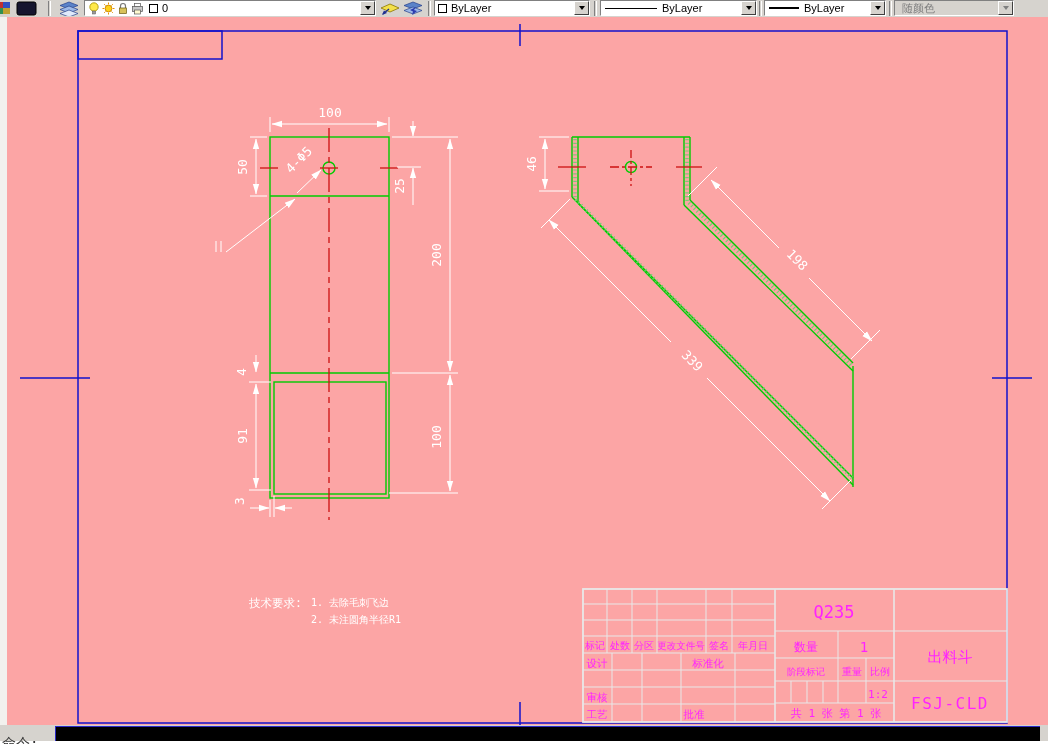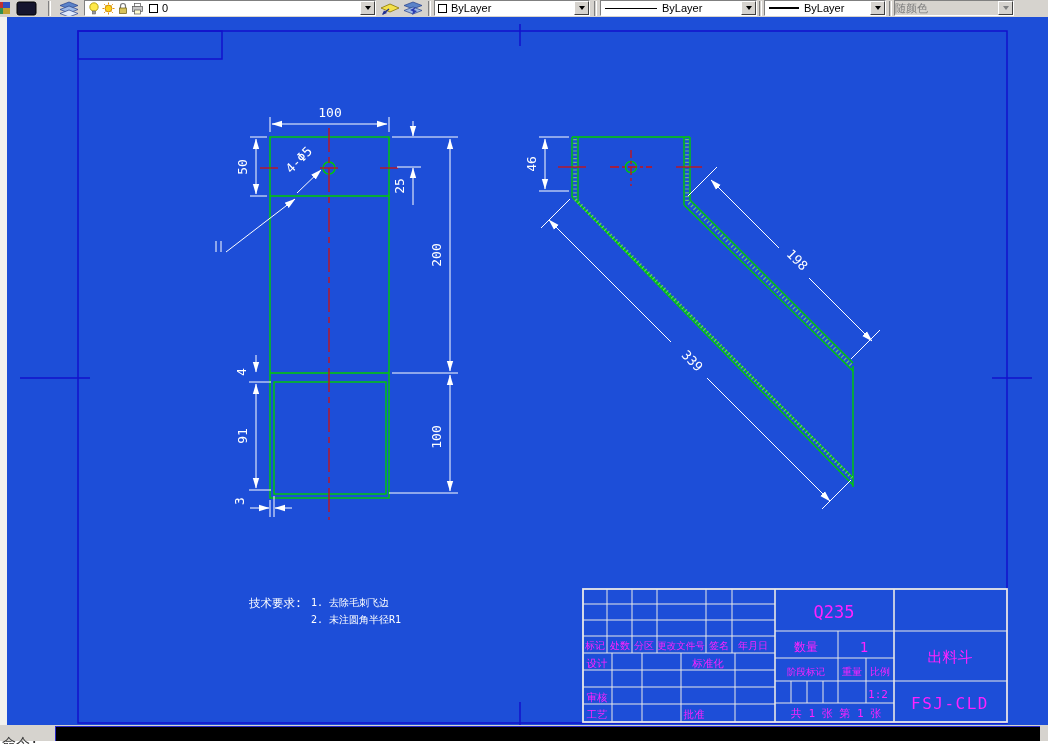--- a/index.html
+++ b/index.html
@@ -22,21 +22,21 @@
               display:flex; align-items:center; justify-content:center; }
   .tri { width:0; height:0; border-left:3px solid transparent; border-right:3px solid transparent;
          border-top:4px solid #000; }
   .combo.disabled .tri { border-top-color:#808080; }
   .swatch { width:9px; height:9px; background:#fff; border:1px solid #000; margin:0 4px 0 3px; flex:none; }
   .ltsample { height:0; border-top:1px solid #000; margin:0 5px 0 4px; flex:none; }
   .lwsample { height:0; border-top:2px solid #000; margin:0 5px 0 4px; flex:none; }
   .miniicon { flex:none; margin-right:2px; }
 
   
-  #canvas { position:absolute; left:0; top:17px; width:1048px; height:708px; background:#1d4ed8; }
+  #canvas { position:absolute; left:0; top:17px; width:1048px; height:708px; background:#fca5a5; }
   #leftstrip { position:absolute; left:0; top:17px; width:7px; height:727px; background:#f2f1ee; }
 
   
   #bottombar { position:absolute; left:0; top:725px; width:1048px; height:19px; background:#d6d3ce; }
   #cmdbox { position:absolute; left:55px; top:1px; width:985px; height:15px; background:#000;
             border-top:1px solid #2a2ac8; border-left:1px solid #2a2ac8; }
   #whitestrip { position:absolute; left:0; top:16px; width:1048px; height:3px; background:#ffffff; }
   #cmdfrag { position:absolute; left:2px; top:10px; font-size:14px; color:#333;
              font-family:"DejaVu Sans Mono", monospace; height:9px; overflow:hidden; }
 
@@ -136,21 +136,21 @@
     <div class="combo" style="left:764px; width:122px">
       <span class="lwsample" style="width:30px"></span>
       <span>ByLayer</span>
       <span class="arrowbtn">
           <span class="tri"></span>
         </span>
     </div>
     <div class="sep" style="left:889px"></div>
 
     <div class="combo disabled" style="left:894px; width:120px">
-      <span style="margin-left:0">随颜色</span>
+      <span style="margin-left:7px">随颜色</span>
       <span class="arrowbtn">
           <span class="tri"></span>
         </span>
     </div>
   </div>
 
   <div id="canvas">
   <svg width="1048" height="708" viewBox="0 17 1048 708">
     <defs>
       <marker id="ar" viewBox="0 0 10 10" refX="9.5" refY="5" markerWidth="11" markerHeight="11" orient="auto-start-reverse">

